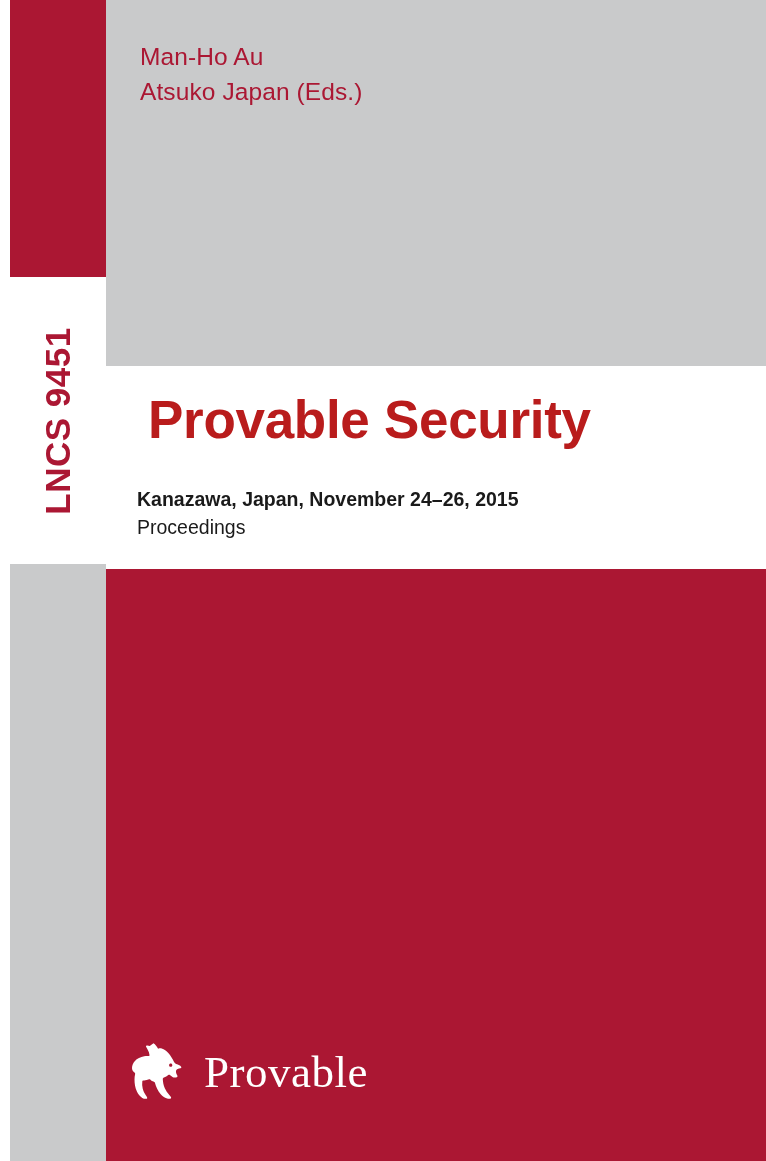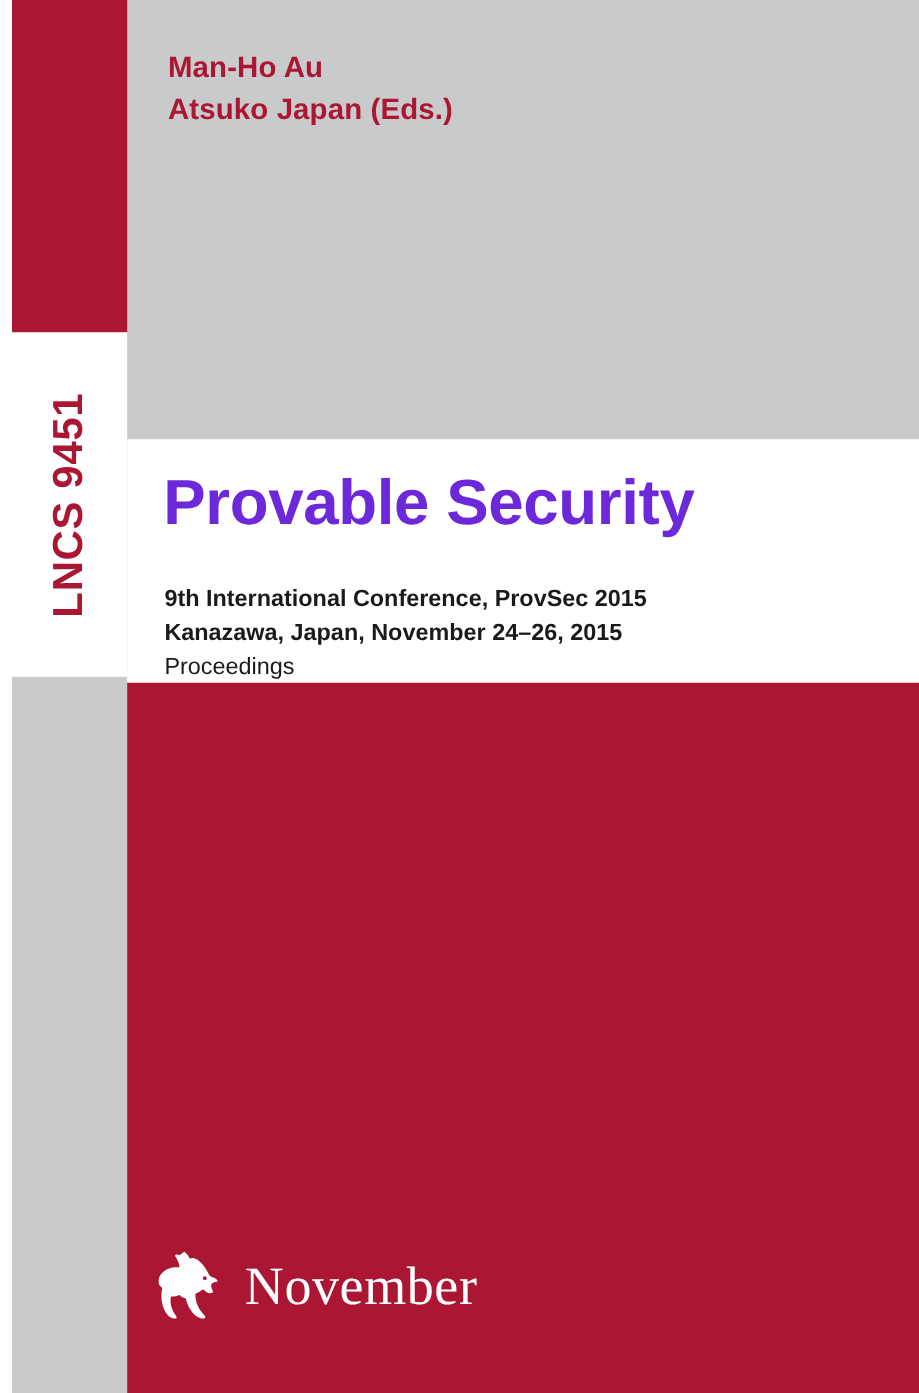--- a/index.html
+++ b/index.html
@@ -59,40 +59,40 @@
     letter-spacing: 0.5px;
   }
 
   
   .editors {
     position: absolute;
     left: 140px;
     top: 40px;
     color: #ab1733;
     font-size: 24.5px;
-    font-weight: bold;
+    font-weight: normal;
     line-height: 1.42;
     letter-spacing: 0.1px;
   }
 
   
   .title-band {
     position: absolute;
     left: 106px;
     top: 366px;
     width: 660px;
     height: 203px;
     background: #ffffff;
   }
 
   .title {
     position: absolute;
-    left: 136px;
+    left: 148px;
     top: 392px;
-    color: #6d28d9;
+    color: #b91c1c;
     font-size: 53px;
     font-weight: bold;
     letter-spacing: -0.3px;
     line-height: 1.05;
   }
 
   .subtitle {
     position: absolute;
     left: 137px;
     top: 485px;
@@ -165,29 +165,28 @@
   <div class="editors">
     <div>Man-Ho Au</div>
     <div>Atsuko Japan (Eds.)</div>
   </div>
 
   <div class="title-band"></div>
 
   <div class="title">Provable Security</div>
 
   <div class="subtitle">
-    <div>9th International Conference, ProvSec 2015</div>
     <div>Kanazawa, Japan, November 24–26, 2015</div>
     <div class="line3">Proceedings</div>
   </div>
 
   <div class="main-block"></div>
 
   <div class="springer">
     <span>
       <svg class="horse-icon" viewBox="0 0 58 62" xmlns="http://www.w3.org/2000/svg" aria-hidden="true">
         <path fill="#ffffff" d="M21.5 2.2c1.8 1.2 3.6 3.3 4.6 5.6 1.1-.5 2.4-.6 3.6-.3 2.6.6 4.7 2.5 6.6 4.6 2.4 2.7 4.1 5.6 5.5 8.4.7 1.5 1.8 2.4 3.3 2.8 1.6.4 3 1.2 4 2.5.5.7.2 1.3-.6 1.4-1 .2-2 .3-2.9.8-1.3.7-1.8 1.8-1.6 3.2.2 1.2.7 2.3 1.3 3.4.4.8.3 1.2-.5 1.6-1.1.5-2.2.5-3.3.2-1.4-.4-2.5-1.3-3.5-2.3-.6-.6-1.1-.6-1.7-.1-1.3 1.1-2.7 1.9-4.3 2.4-.9.3-1.2.8-1.2 1.7.1 3.2.7 6.2 2 9.1 1.1 2.5 2.6 4.7 4.5 6.7.6.6 1.2 1.2 1.6 2 .5.9.2 1.6-.8 1.8-1 .2-2 .1-3-.2-2.7-.8-4.8-2.5-6.6-4.6-2.7-3.2-4.4-6.9-5.5-10.9-.2-.6-.3-1.2-1.1-1.3-1.5-.2-2.7-1-3.7-2.1-.3-.4-.6-.5-1.1-.3-1.8.8-3.6 1.2-5.6 1.1-.8 0-1.1.3-1.2 1-.3 2.4-.2 4.8.4 7.2.6 2.4 1.6 4.6 3.1 6.6.5.7 1 1.4 1.3 2.2.3.8 0 1.3-.9 1.4-1.4.2-2.7-.2-3.9-.9-2.6-1.5-4.3-3.9-5.5-6.6-1.7-3.8-2.3-7.8-2.3-11.9 0-1.8.2-3.5.6-5.2.2-.8 0-1.2-.7-1.7-1.6-1-2.4-2.5-2.4-4.4 0-2.6 1-4.9 2.7-6.8 2.5-2.9 5.8-4.4 9.5-5 1.4-.2 2.9-.3 4.3-.2.8 0 1.1-.3 1-1-.2-1.9-.8-3.7-1.8-5.4-.5-.9-1.1-1.7-1.5-2.6-.5-1.1-.1-1.7 1.1-1.7.9 0 1.7.3 2.4.7zM38.7 22.6c-.9 0-1.6.7-1.6 1.6s.7 1.6 1.6 1.6 1.6-.7 1.6-1.6-.7-1.6-1.6-1.6z"></path>
       </svg>
     </span>
-    <span class="springer-word">November</span>
+    <span class="springer-word">Provable</span>
   </div>
 
 </div>
 
 </body></html>

